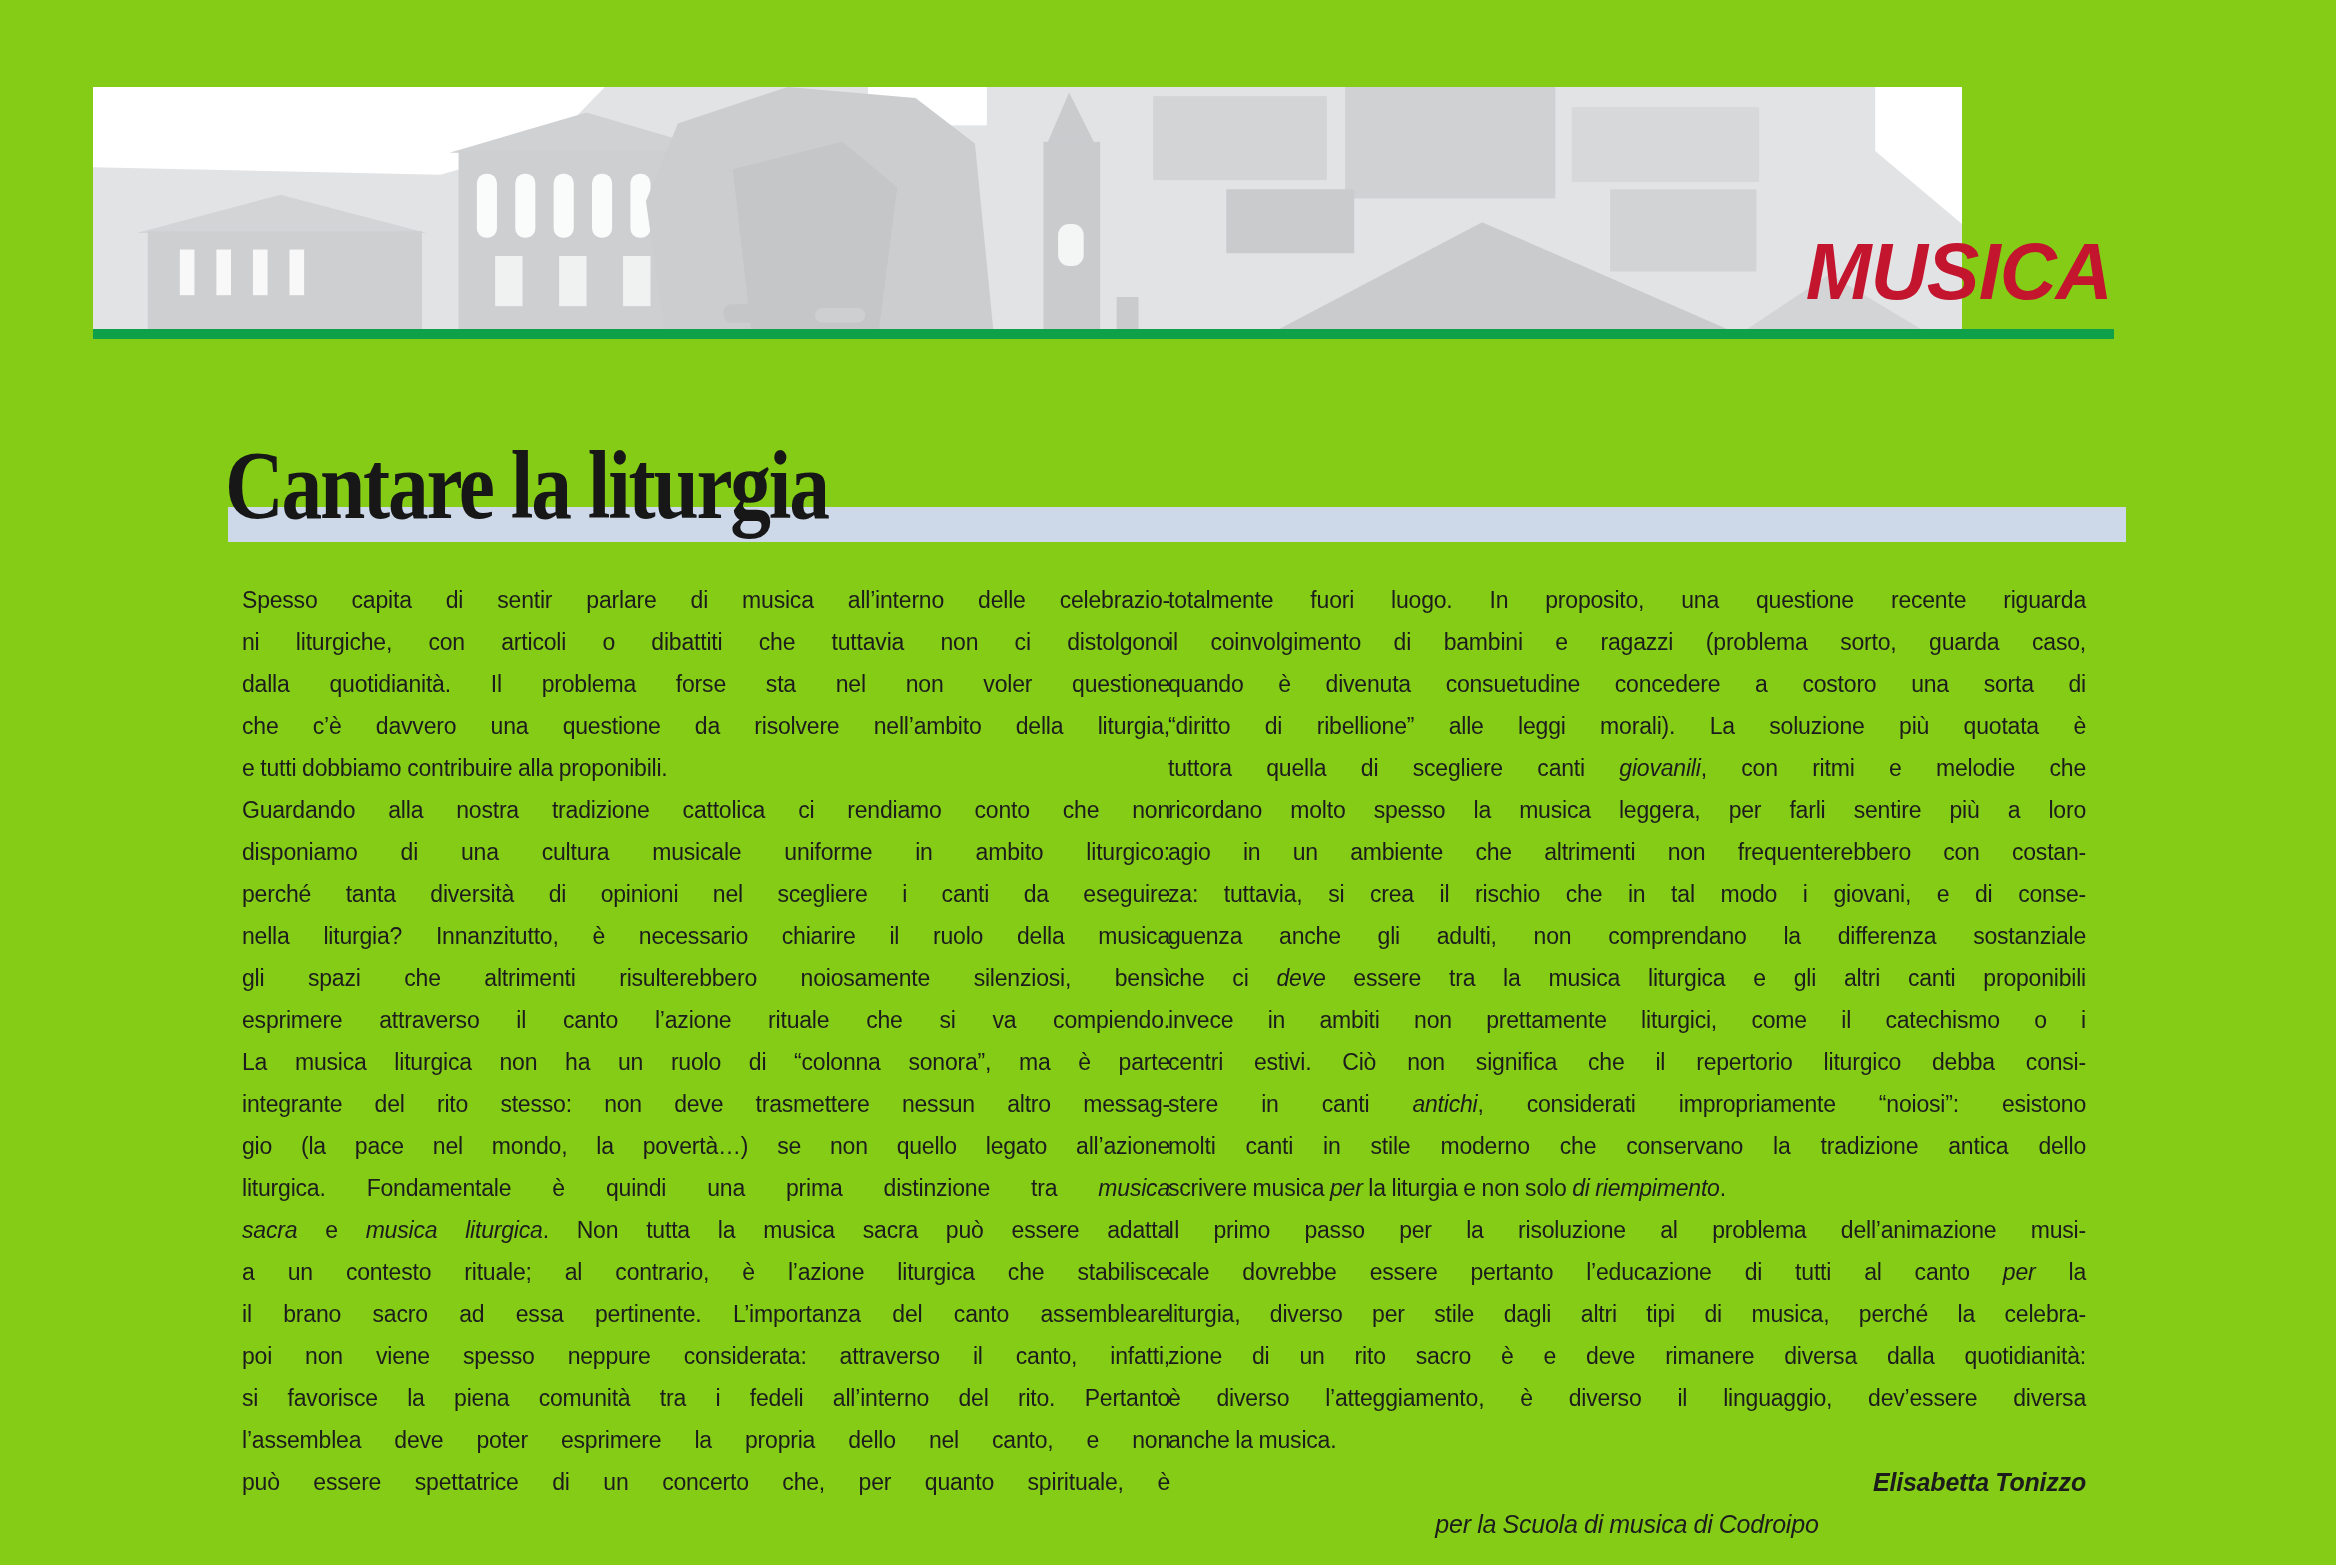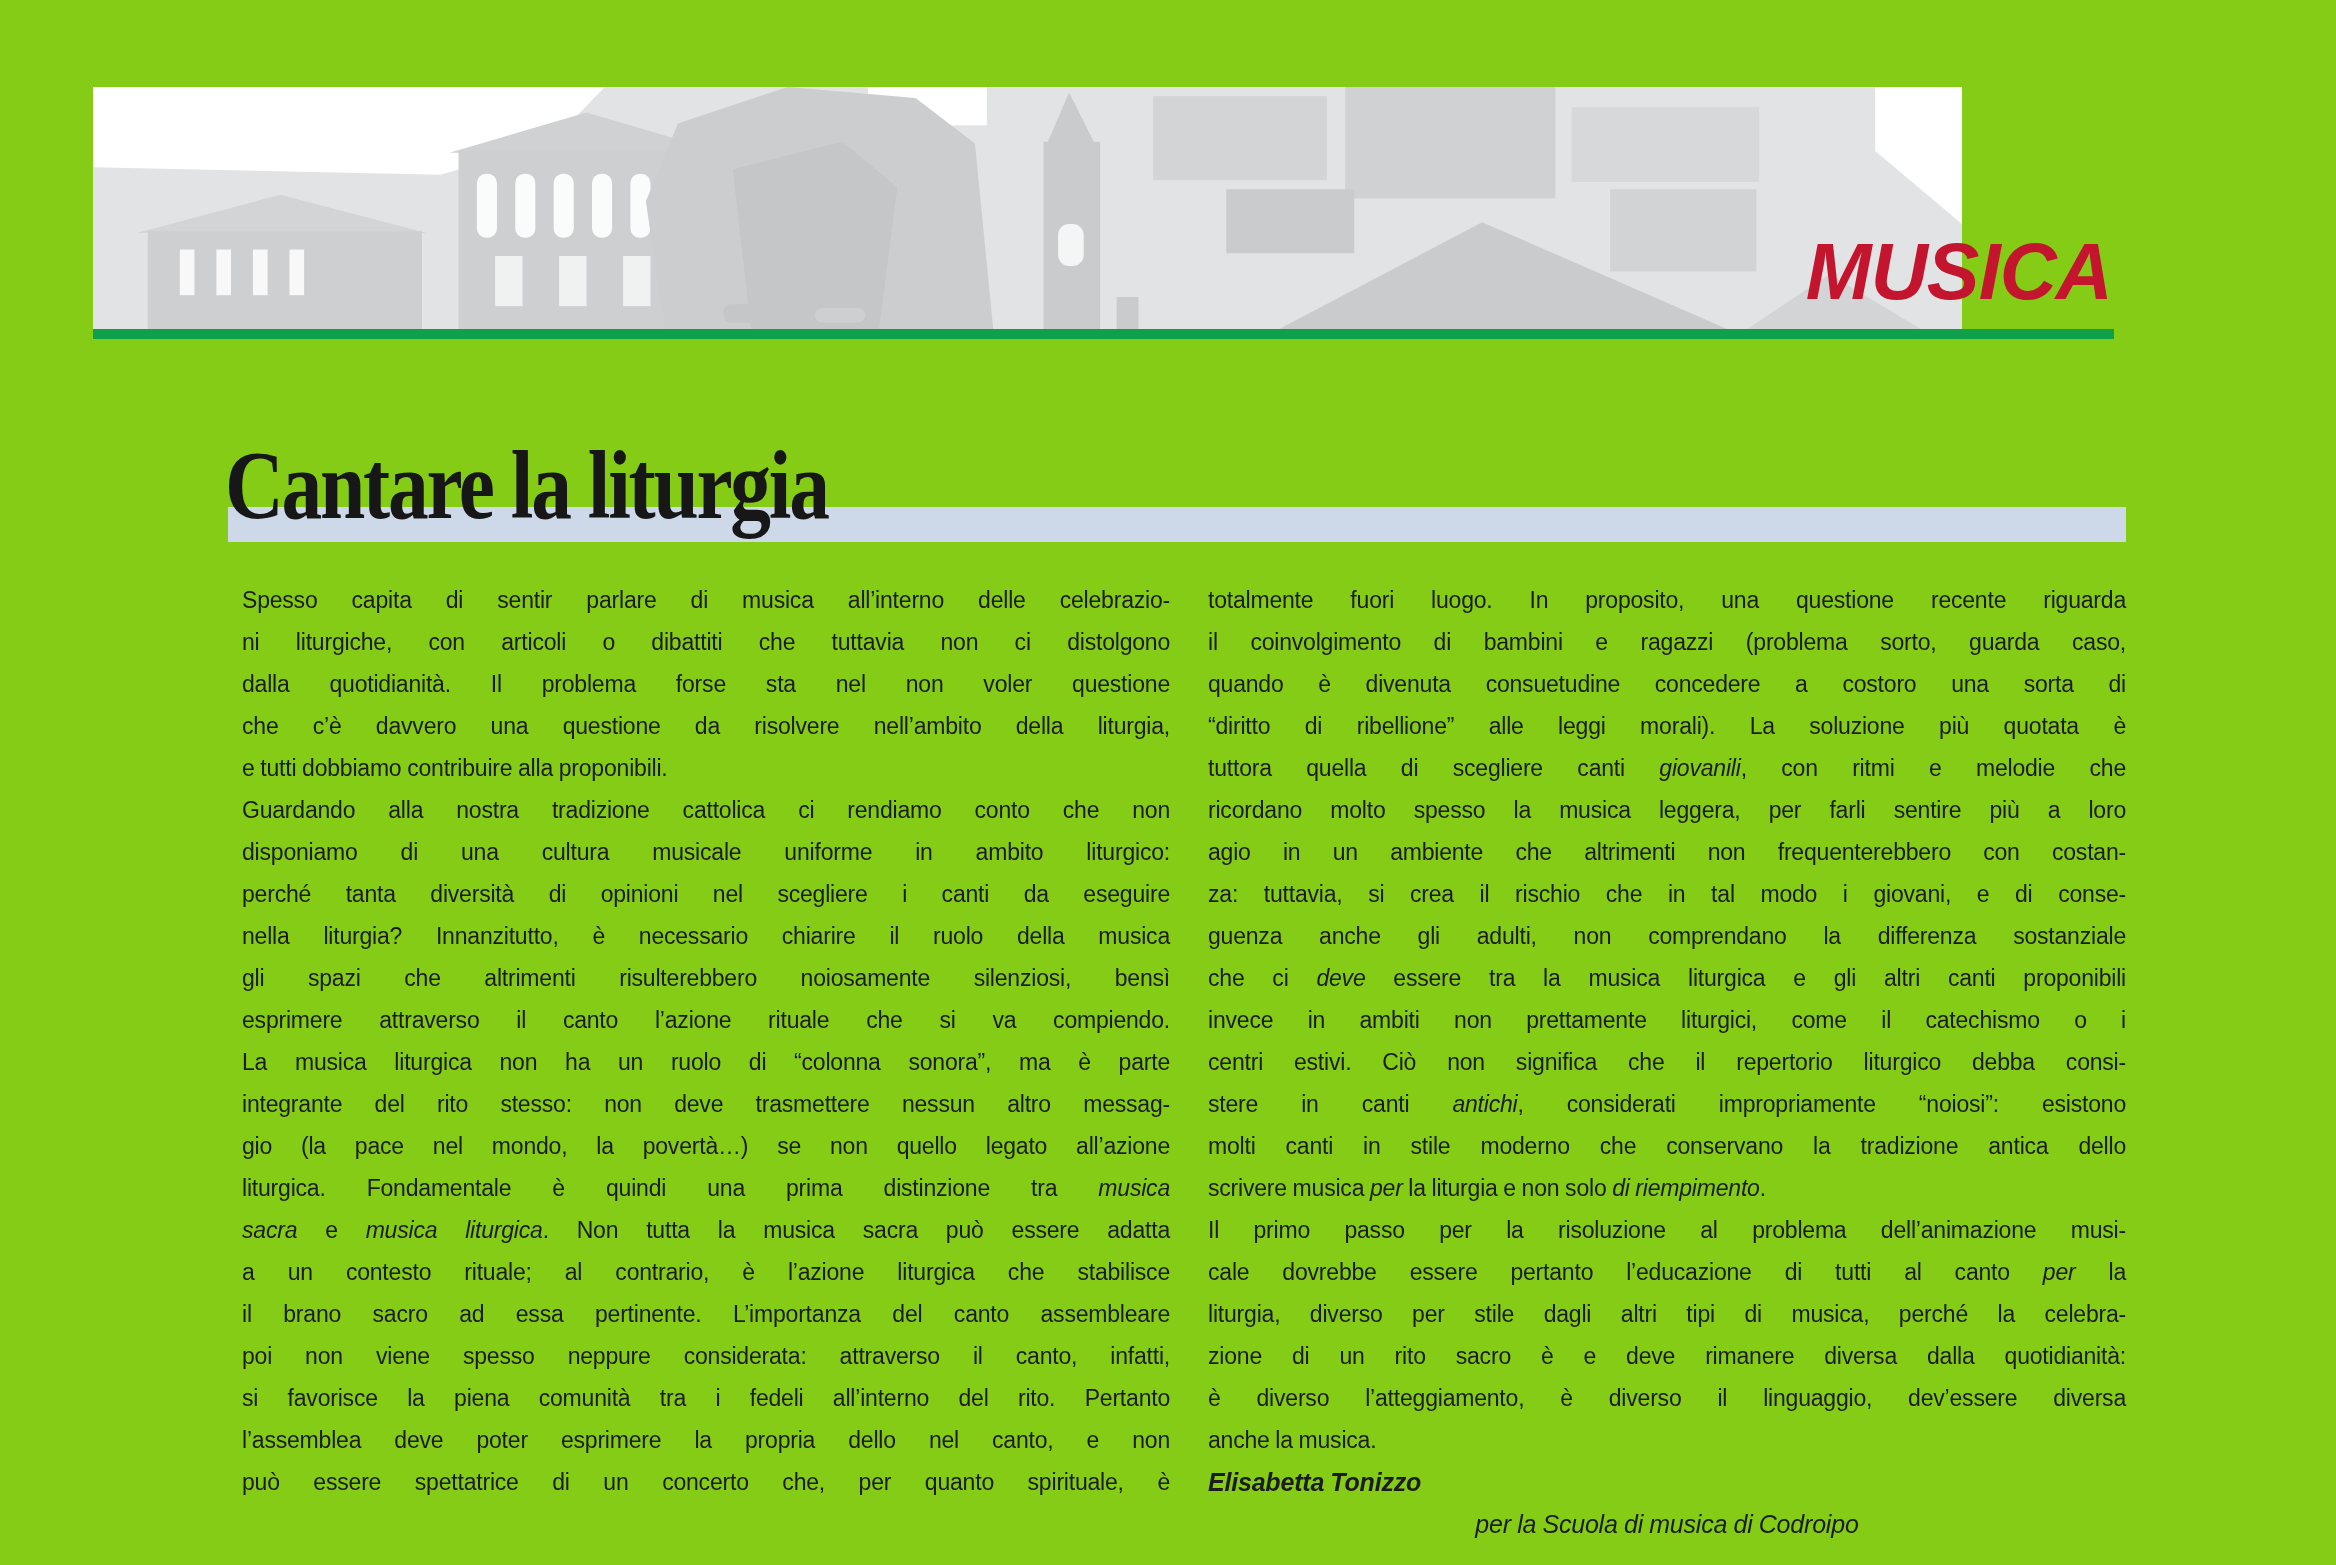--- a/index.html
+++ b/index.html
@@ -50,31 +50,32 @@
   }
   .col{
     position:absolute;top:579px;
     font-size:23px;
     line-height:42px;
     letter-spacing:-0.2px;
     word-spacing:-0.5px;
     color:var(--text_black);
   }
   .col-left{left:242px;width:928px;}
-  .col-right{left:1208px;width:918px;}
+  .col-right{left:1168px;width:918px;}
   .text-line{
     text-align:justify;
     text-align-last:justify;
     height:42px;
   }
   .text-line.para-end{
     text-align-last:left;
   }
   .text-line em{font-style:italic;}
   .signature-author{
+    text-align:right;
     font-weight:bold;font-style:italic;
     font-size:25px;line-height:42px;height:42px;
   }
   .signature-affiliation{
     text-align:center;
     font-style:italic;
     font-size:25px;line-height:42px;height:42px;
   }
 </style>
 </head>

